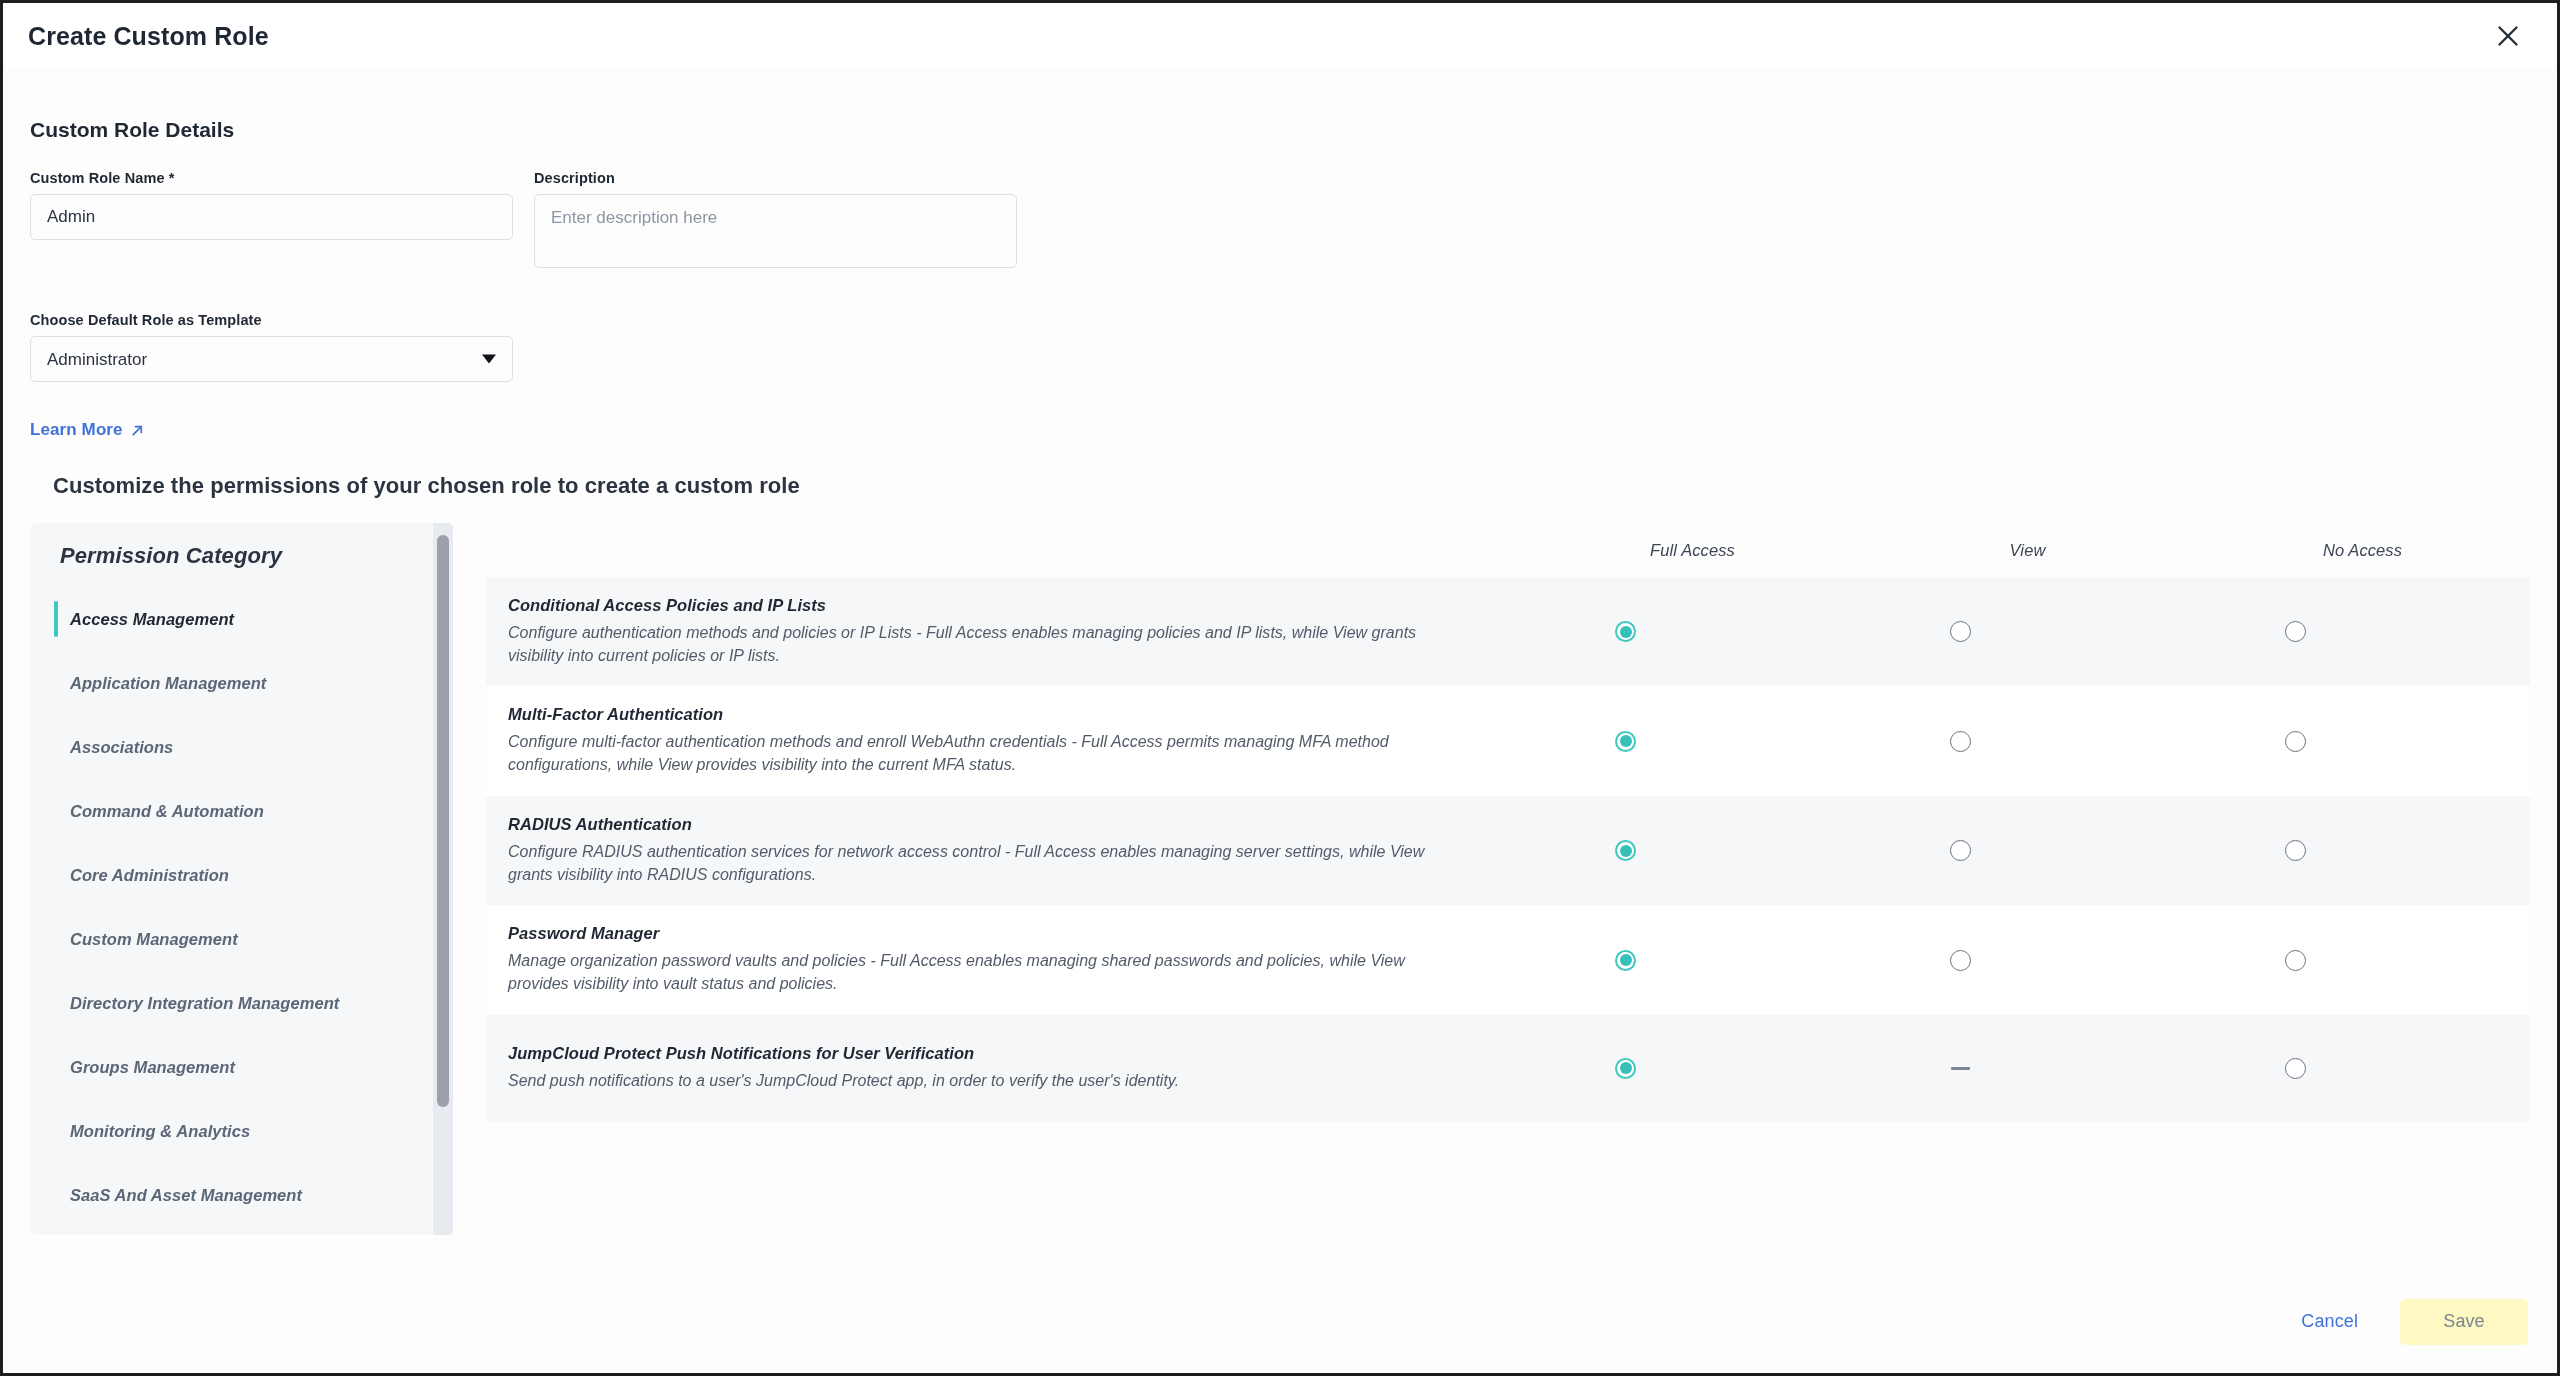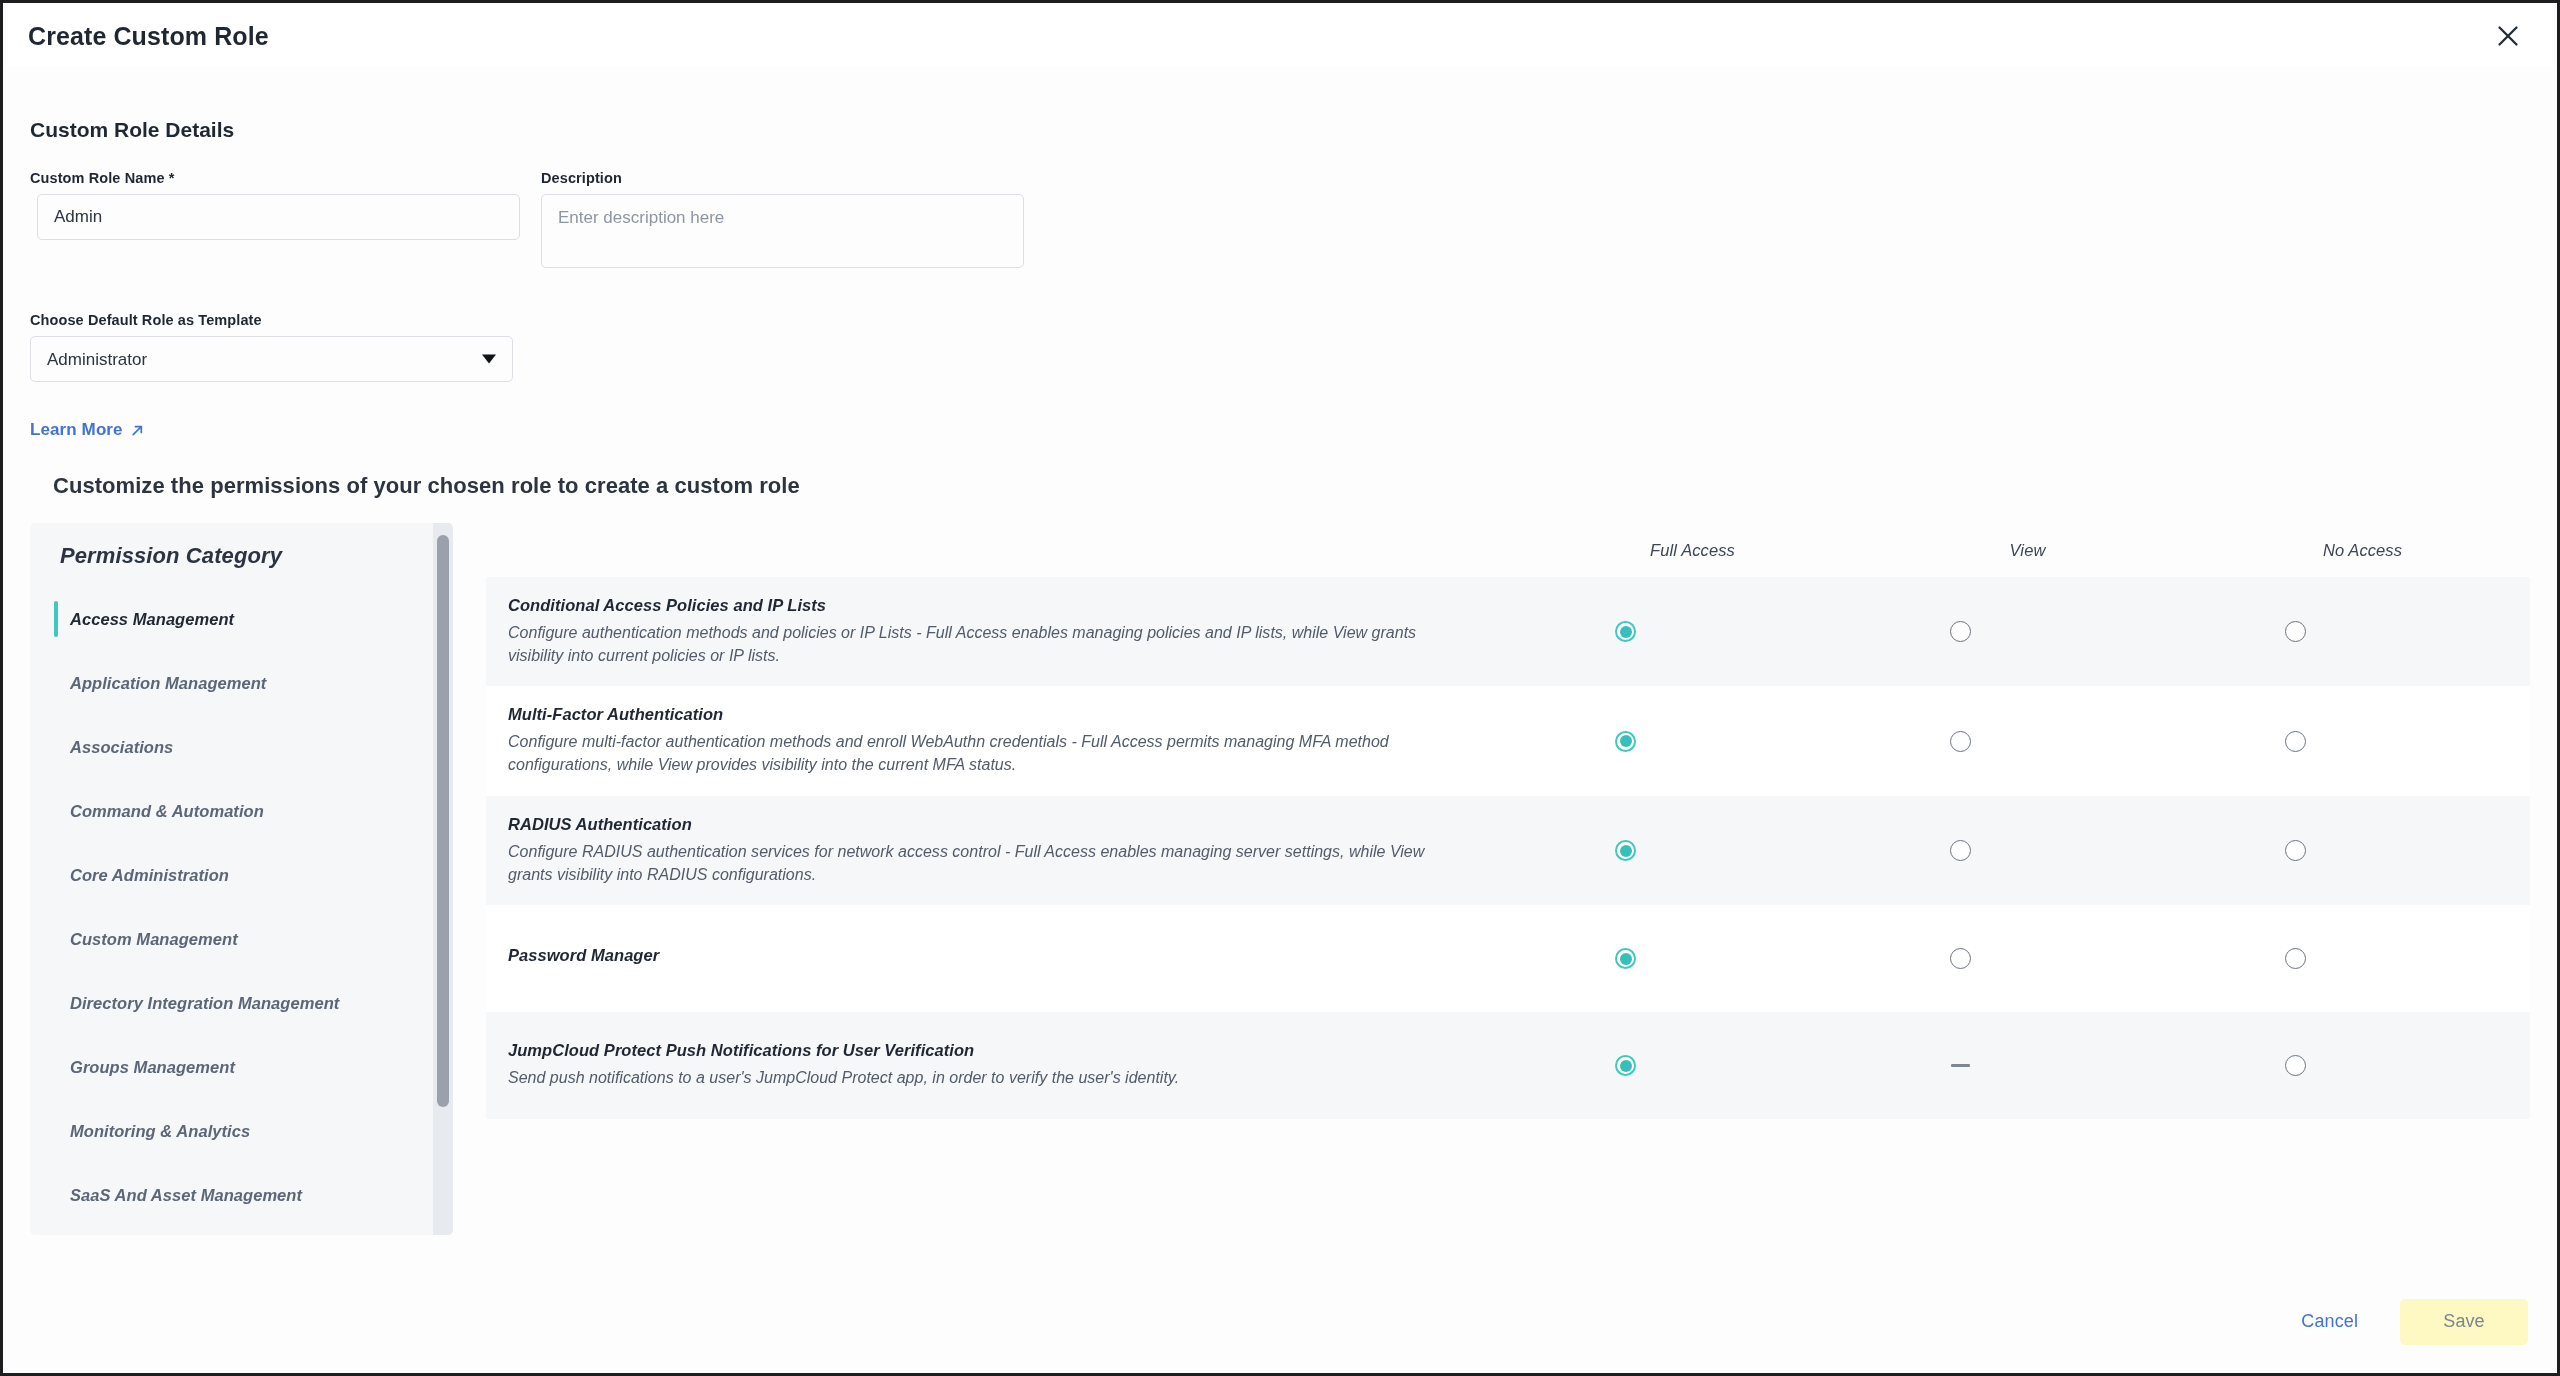--- a/index.html
+++ b/index.html
@@ -80,21 +80,20 @@
     width: 483px;
     height: 46px;
     border: 1px solid #dcdfe4;
     border-radius: 5px;
     background: #fdfdfd;
     font-size: 17px;
     font-family: "Liberation Sans", sans-serif;
     color: #2b3440;
     padding: 7px 16px;
     outline: none;
-    margin-left: 7px;
   }
   .text-input::placeholder { color: #8d96a3; }
 
   .textarea-input {
     width: 483px;
     height: 74px;
     border: 1px solid #dcdfe4;
     border-radius: 5px;
     background: #fdfdfd;
     font-size: 17px;
@@ -488,20 +487,21 @@
               <div class="r-col">
                 <span class="radio"></span>
               </div>
               <div class="r-col">
                 <span class="radio"></span>
               </div>
             </div>
             <div class="perm-row">
               <div class="r-desc">
                 <div class="perm-name">Password Manager</div>
+                <div class="perm-desc">Manage organization password vaults and policies - Full Access enables managing shared passwords and policies, while View provides visibility into vault status and policies.</div>
               </div>
               <div class="r-col">
                 <span class="radio on"></span>
               </div>
               <div class="r-col">
                 <span class="radio"></span>
               </div>
               <div class="r-col">
                 <span class="radio"></span>
               </div>

